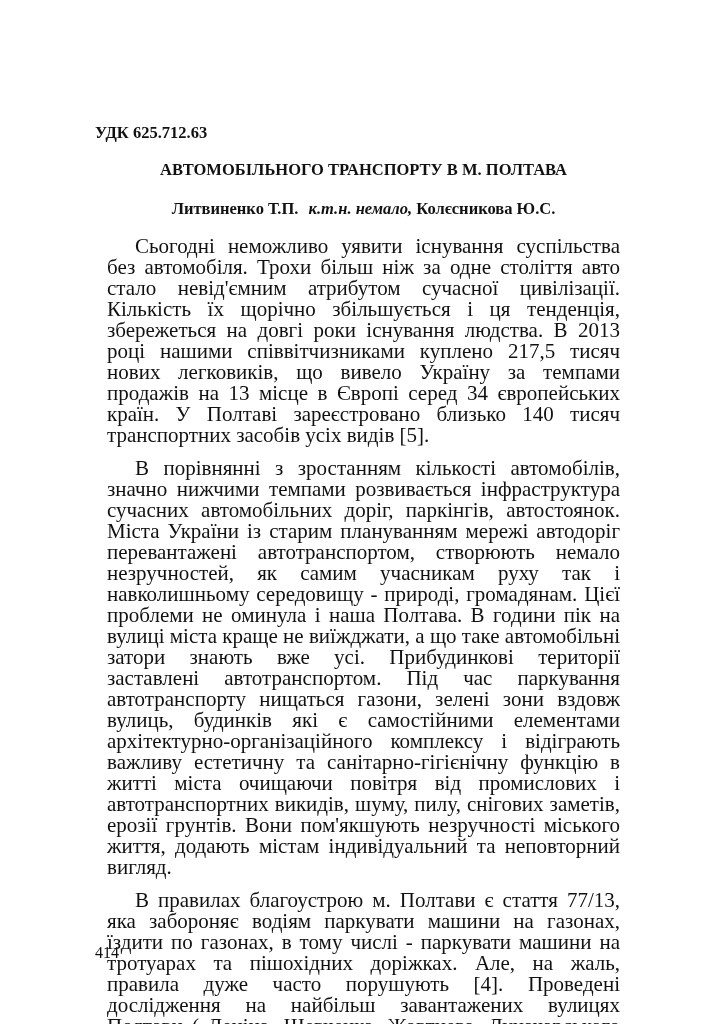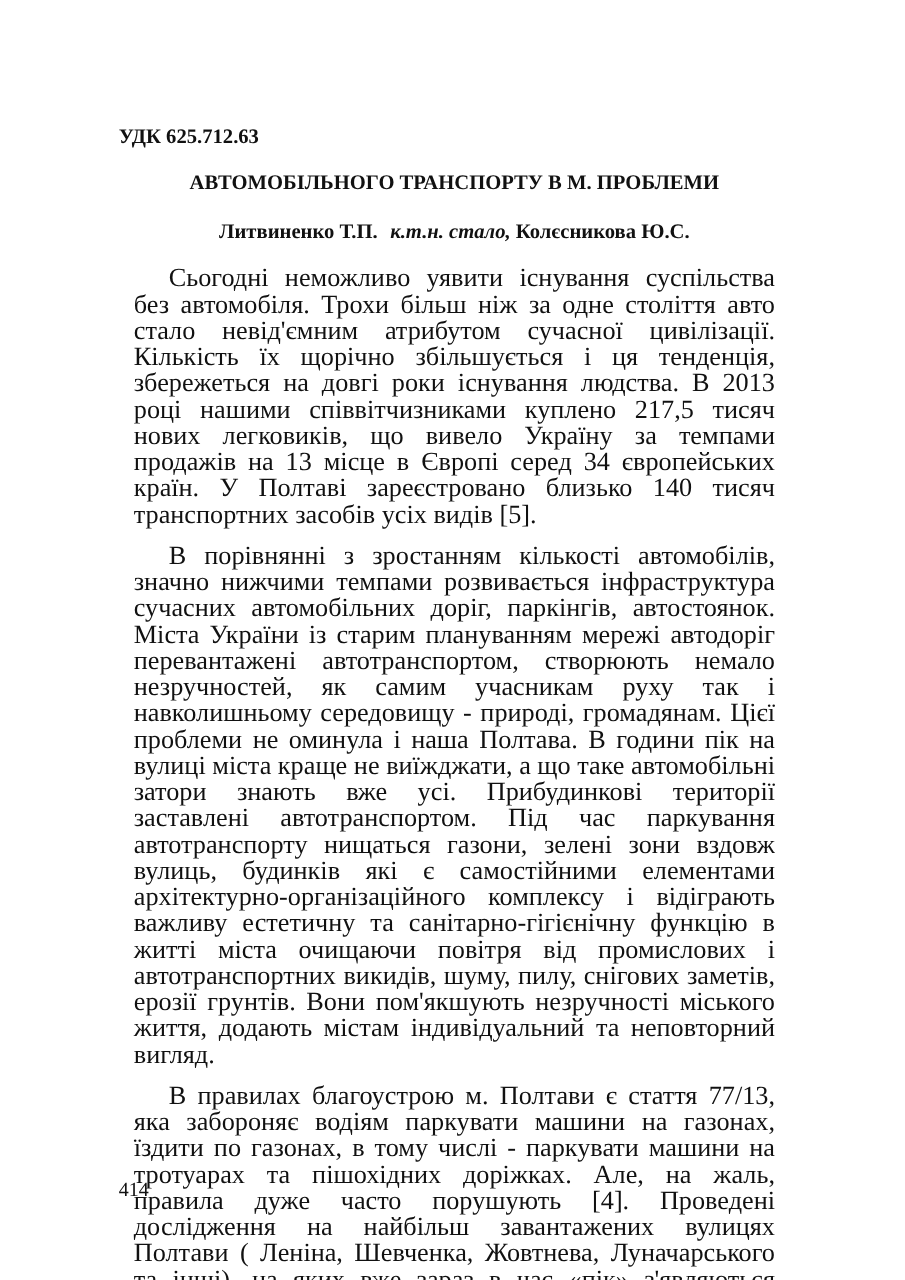--- a/index.html
+++ b/index.html
@@ -17,20 +17,21 @@
     padding: 98px 92px 0 95px;
     font-family: "Liberation Serif", serif;
     color: #111111;
     overflow: hidden;
   }
   .udk {
     font-weight: bold;
     font-size: 16.5px;
     line-height: 22px;
     margin-bottom: 14px;
+    margin-top: 24px;
   }
   .title {
     font-weight: bold;
     text-align: center;
     font-size: 16.5px;
     line-height: 24px;
     margin-bottom: 16px;
   }
   .authors {
     text-align: center;
@@ -69,26 +70,26 @@
   }
 </style>
 </head>
 <body>
 
 <div class="page">
 
   <div class="udk">УДК 625.712.63</div>
 
   <div class="title">
-    <div>АВТОМОБІЛЬНОГО ТРАНСПОРТУ В М. ПРОБЛЕМИ</div>
+    <div>АВТОМОБІЛЬНОГО ТРАНСПОРТУ В М. ПОЛТАВА</div>
   </div>
 
   <div class="authors">
     <span class="name1">Литвиненко Т.П.</span>
-    <span class="degree">к.т.н. стало,</span>
+    <span class="degree">к.т.н. немало,</span>
     <span class="name2">Колєсникова Ю.С.</span>
   </div>
 
   <div class="affiliation">
   </div>
 
   <div class="body-text">
     <p>Сьогодні неможливо уявити існування суспільства без автомобіля. Трохи більш ніж за одне століття авто стало невід'ємним атрибутом сучасної цивілізації. Кількість їх щорічно збільшується і ця тенденція, збережеться на довгі роки існування людства. В 2013 році нашими співвітчизниками куплено 217,5 тисяч нових легковиків, що вивело Україну за темпами продажів на 13 місце в Європі серед 34 європейських країн. У Полтаві зареєстровано близько 140 тисяч транспортних засобів усіх видів [5].</p>
     <p>В порівнянні з зростанням кількості автомобілів, значно нижчими темпами розвивається інфраструктура сучасних автомобільних доріг, паркінгів, автостоянок. Міста України із старим плануванням мережі автодоріг перевантажені автотранспортом, створюють немало незручностей, як самим учасникам руху так і навколишньому середовищу - природі, громадянам. Цієї проблеми не оминула і наша Полтава. В години пік на вулиці міста краще не виїжджати, а що таке автомобільні затори знають вже усі. Прибудинкові території заставлені автотранспортом. Під час паркування автотранспорту нищаться газони, зелені зони вздовж вулиць, будинків які є самостійними елементами архітектурно-організаційного комплексу і відіграють важливу естетичну та санітарно-гігієнічну функцію в житті міста очищаючи повітря від промислових і автотранспортних викидів, шуму, пилу, снігових заметів, ерозії грунтів. Вони пом'якшують незручності міського життя, додають містам індивідуальний та неповторний вигляд.</p>
     <p>В правилах благоустрою м. Полтави є стаття 77/13, яка забороняє водіям паркувати машини на газонах, їздити по газонах, в тому числі - паркувати машини на тротуарах та пішохідних доріжках. Але, на жаль, правила дуже часто порушують [4]. Проведені дослідження на найбільш завантажених вулицях Полтави ( Леніна, Шевченка, Жовтнева, Луначарського та інші), на яких вже зараз в час «пік» з'являються затори показали, що на вулиці Леніна припарковані автомобілі створюють затор біля світлофора (Рис.1-5).</p>

